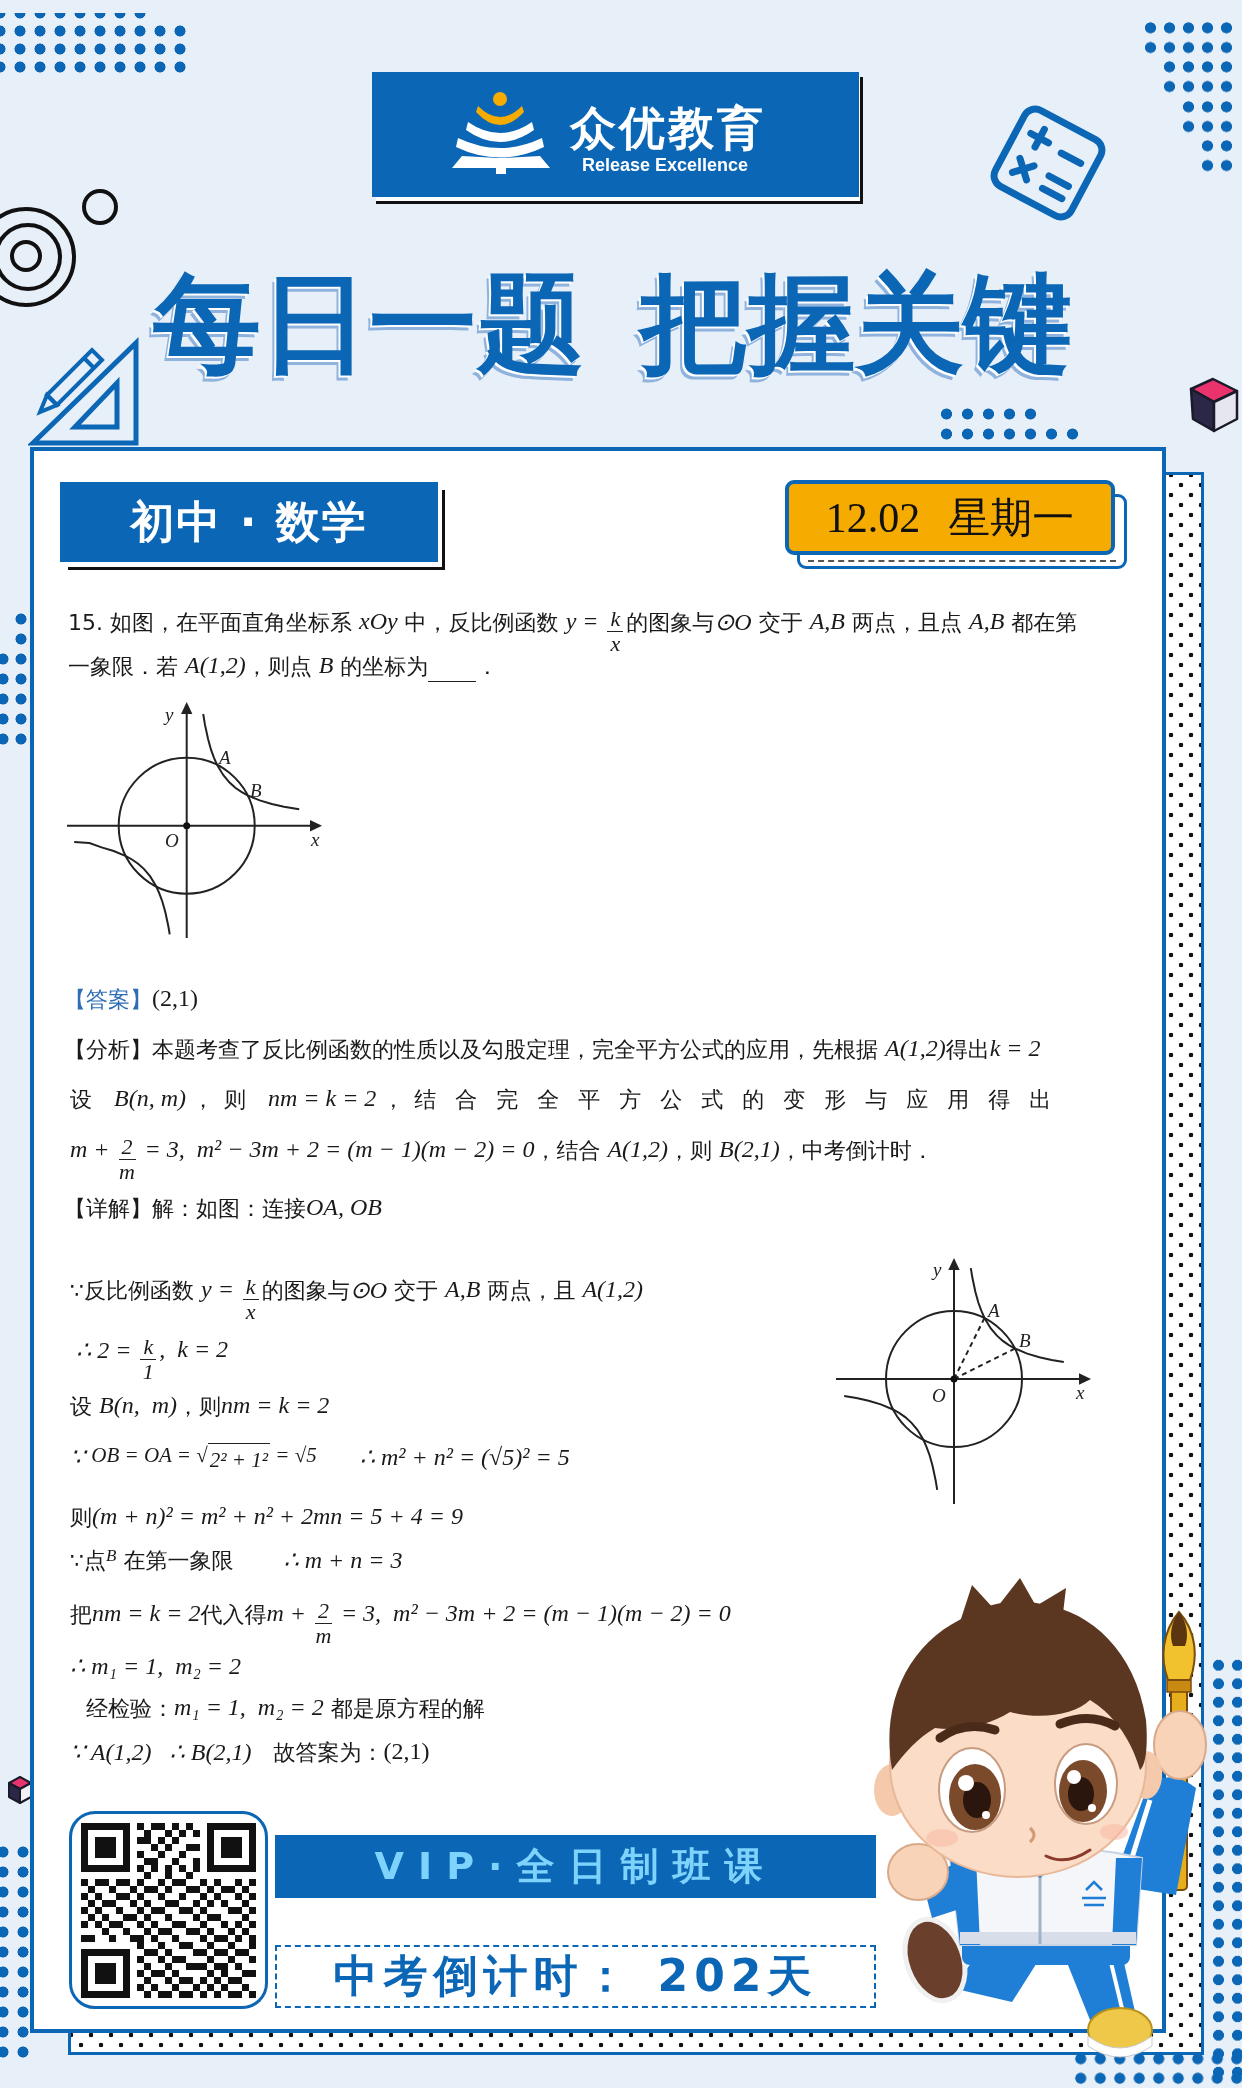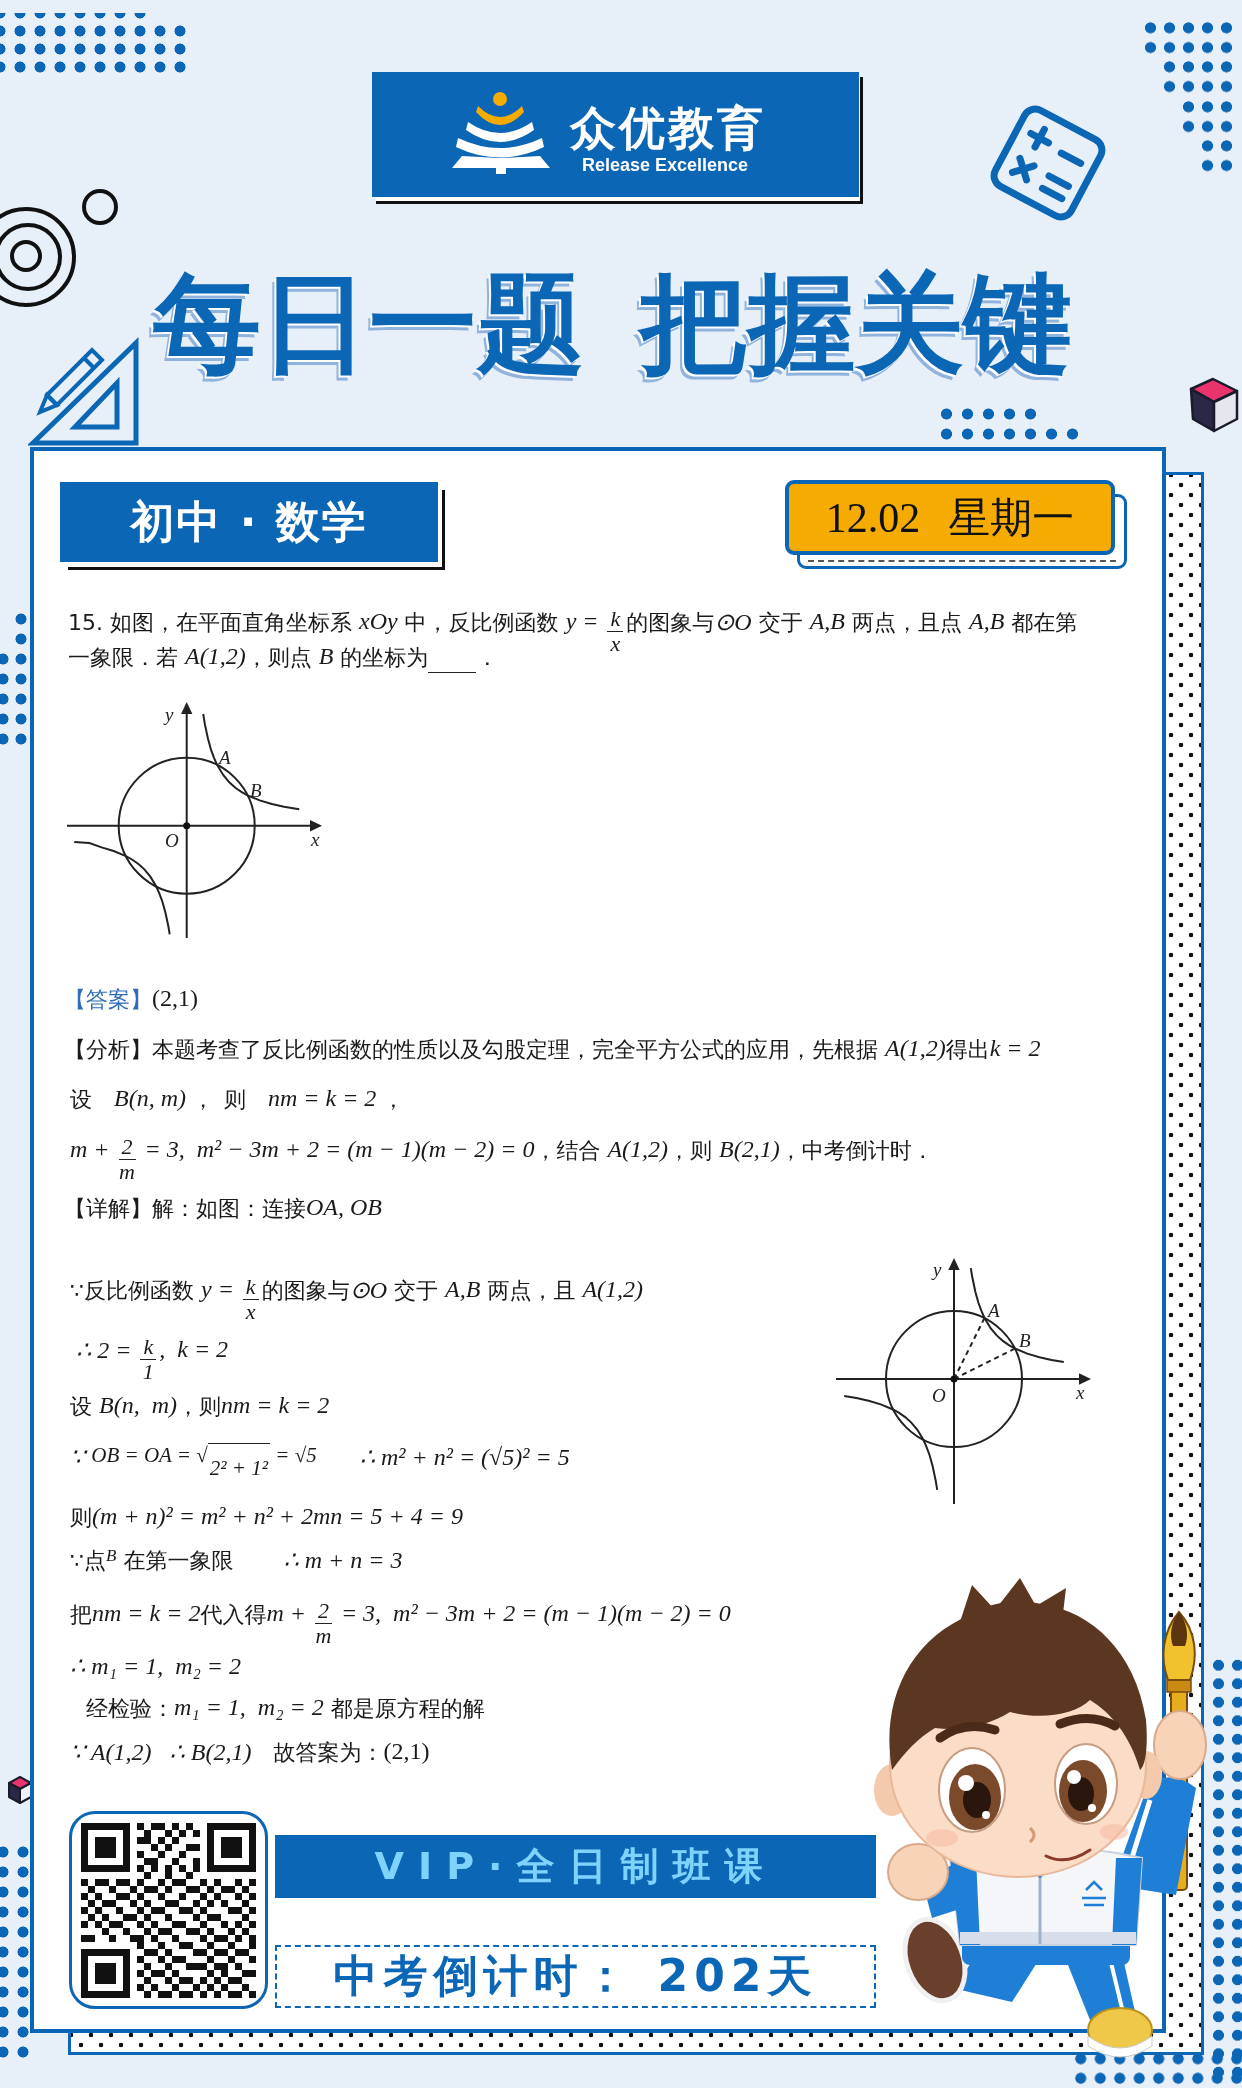--- a/index.html
+++ b/index.html
@@ -32,21 +32,21 @@
   .date { position: absolute; left: 751px; top: 29px; width: 330px; height: 75px; border: 4px solid #0b66b5; border-radius: 9px; background: #f5ab00;
           display: flex; align-items: center; justify-content: center; font-family: "Liberation Serif", serif; font-size: 42px; color: #111; gap: 28px; }
 
   
   .ln { position: absolute; height: 30px; display: flex; font-size: 22px; white-space: nowrap; color: #1a1a1a; }
   .ln > span { white-space: pre; }
   .m { font-family: "Liberation Serif", serif; font-style: italic; font-size: 24px; }
   .frac { display: inline-flex; flex-direction: column; align-items: center; font-family: "Liberation Serif", serif; font-style: italic; font-size: 22px; line-height: 22px; margin: 0 3px; }
   .frac .num { border-bottom: 1.5px solid #222; padding: 0 3px 1px; }
   .frac .den { padding-top: 1px; }
-  .over { border-top: 1.5px solid #222; font-family: "Liberation Serif", serif; font-style: italic; font-size: 24px; line-height: 24px; padding: 12px 2px; }
+  .over { border-top: 1.5px solid #222; font-family: "Liberation Serif", serif; font-style: italic; font-size: 24px; line-height: 24px; padding: 4px 2px; }
   .blank { border-bottom: 1.5px solid #222; color: transparent; font-size: 16px; line-height: 18px; }
   .ans-label { color: #2f6db5; }
 
   
   .qr { position: absolute; left: 35px; top: 1360px; width: 199px; height: 198px; border: 3px solid #0b66b5; border-radius: 26px; background: #fff; }
   .vip { position: absolute; left: 241px; top: 1365px; width: 601px; height: 63px; background: #0b66b5; color: #7dd3fc; font-size: 38px; font-weight: bold;
          display: flex; align-items: center; justify-content: center; letter-spacing: 14px; margin-top: 19px; }
   .cta { position: absolute; left: 241px; top: 1437px; width: 601px; height: 56px; color: #111; font-size: 42px; font-weight: 900;
          display: flex; align-items: center; justify-content: center; letter-spacing: 27px; }
   .countdown { position: absolute; left: 241px; top: 1494px; width: 601px; height: 63px; border: 2px dashed #0b66b5; color: #0b66b5;
@@ -157,21 +157,21 @@
     <span class="m"> = </span>
     <span class="frac"><span class="num">k</span><span class="den">x</span></span>
     <span>的图象与</span>
     <span class="m">⊙O</span>
     <span> 交于 </span>
     <span class="m">A,B</span>
     <span> 两点，且点 </span>
     <span class="m">A,B</span>
     <span> 都在第</span>
   </div>
-  <div class="ln" style="left:34px;top:192px">
+  <div class="ln" style="left:34px;top:201px">
     <span>一象限．若 </span>
     <span class="m">A(1,2)</span>
     <span>，则点 </span>
     <span class="m">B</span>
     <span> 的坐标为</span>
     <span class="blank">______</span>
     <span>．</span>
   </div>
 
   <svg class="abs" style="left:33px;top:251px" width="262" height="236" viewBox="63 698 262 236">
@@ -204,20 +204,21 @@
     <span>得出</span>
     <span class="m">k = 2</span>
   </div>
   <div class="ln" style="left:36px;top:634px">
     <span>设</span>
     <span class="m" style="margin-left:22px">B(n, m)</span>
     <span style="margin-left:6px">，</span>
     <span style="margin-left:10px">则</span>
     <span class="m" style="margin-left:22px">nm = k = 2</span>
     <span style="margin-left:6px">，</span>
+    <span style="margin-left:10px;letter-spacing:19px">结合完全平方公式的变形与应用得出</span>
   </div>
   <div class="ln" style="left:36px;top:685px">
     <span class="m">m + </span>
     <span class="frac"><span class="num">2</span><span class="den">m</span></span>
     <span class="m"> = 3,  m² − 3m + 2 = (m − 1)(m − 2) = 0</span>
     <span>，结合 </span>
     <span class="m">A(1,2)</span>
     <span>，则 </span>
     <span class="m">B(2,1)</span>
     <span>，中考倒计时．</span>

